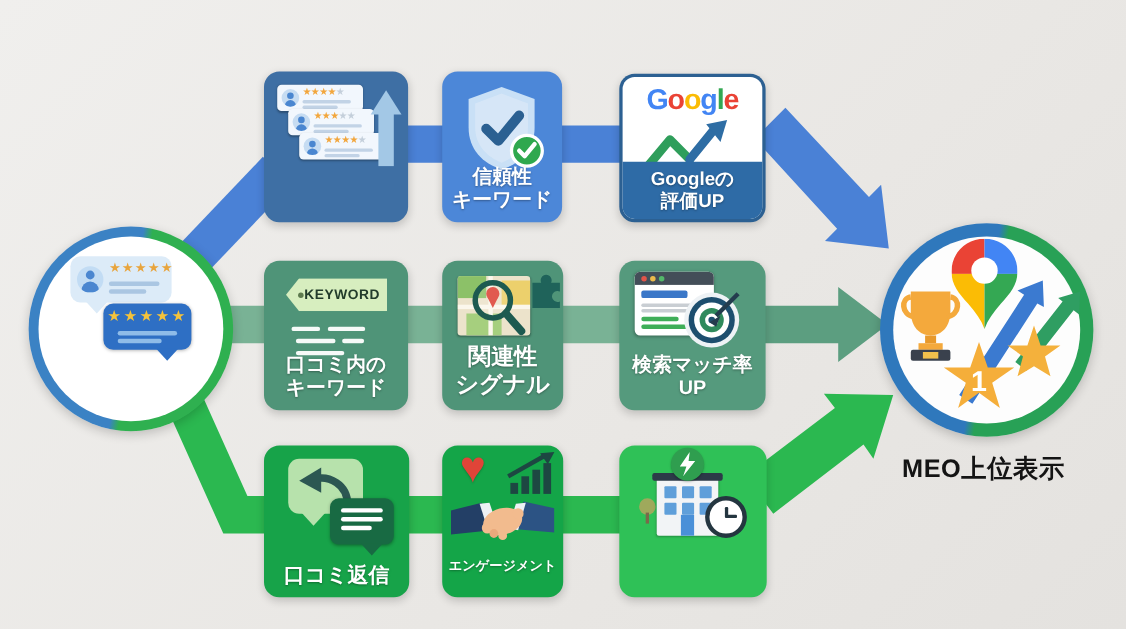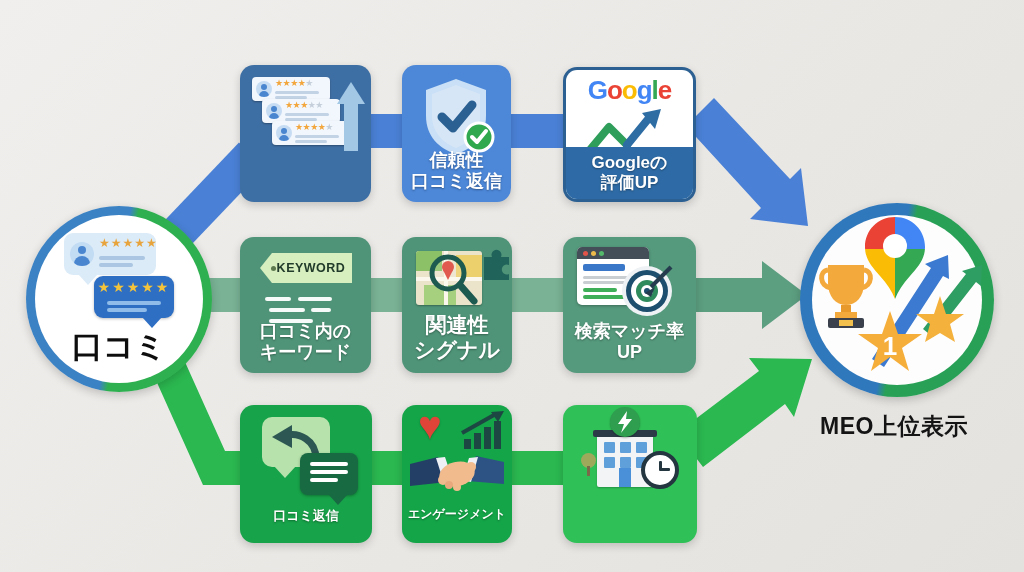--- a/index.html
+++ b/index.html
@@ -19,21 +19,21 @@
   #b-rel-2{left:402px;top:237px;width:110px;height:136px;background:#4f9478;}
   #b-rel-3{left:563px;top:237px;width:133px;height:136px;background:#559a7d;}
   #b-eng-1{left:240px;top:405px;width:132px;height:138px;background:#17a349;}
   #b-eng-2{left:402px;top:405px;width:110px;height:138px;background:#14a548;}
   #b-eng-3{left:563px;top:405px;width:134px;height:138px;background:#2fc157;}
   #b-trust-1 .label{bottom:14px;font-size:19px;}
   #b-trust-2 .label{bottom:10px;font-size:18px;}
   #b-rel-1 .label{bottom:10px;font-size:18px;}
   #b-rel-2 .label{bottom:10px;font-size:21px;}
   #b-rel-3 .label{bottom:10px;font-size:18px;}
-  #b-eng-1 .label{bottom:20px;font-size:13px;}
+  #b-eng-1 .label{bottom:8px;font-size:19px;}
   #b-eng-2 .label{bottom:22px;font-size:12px;}
   #b-eng-3 .label{bottom:12px;font-size:16.5px;}
   
   .g-white{position:absolute;inset:3px;background:#fff;border-radius:11px;}
   .g-logo{position:absolute;left:0;right:0;top:8px;text-align:center;font-size:26px;font-weight:bold;letter-spacing:-1px;}
   .gl-b{color:#4285F4}.gl-r{color:#EA4335}.gl-y{color:#FBBC05}.gl-g{color:#34A853}
   .g-zig{position:absolute;left:18px;top:40px;}
   .g-strip{position:absolute;left:3px;right:3px;bottom:3px;height:52px;background:#2e6ba6;
            border-radius:0 0 11px 11px;display:flex;align-items:center;justify-content:center;}
   .g-strip .label{position:static;font-size:17px;}
@@ -167,21 +167,21 @@
 
   <div class="box" id="b-trust-2">
     <svg class="icon-shield" width="80" height="84" viewBox="0 0 80 84">
       <path d="M40,4 L70,15 V41 C70,61 57,74 40,79 C23,74 10,61 10,41 V15 Z" fill="#c9e0f6"></path>
       <path d="M40,10 L64,19 V41 C64,57 53,68 40,73 C27,68 16,57 16,41 V19 Z" fill="#ddeaf8" opacity="0.65"></path>
       <polyline points="26,42 37,53 56,30" stroke="#2b6092" stroke-width="9" fill="none" stroke-linecap="round" stroke-linejoin="round"></polyline>
       <circle cx="63" cy="62" r="14" fill="#2fa84e" stroke="#ffffff" stroke-width="3"></circle>
       <polyline points="56,62 61,67 70,56" stroke="#ffffff" stroke-width="4" fill="none" stroke-linecap="round" stroke-linejoin="round"></polyline>
     </svg>
     <div class="label">信頼性
-口コミ返信</div>
+キーワード</div>
   </div>
 
   <div class="box" id="b-trust-3">
     <div class="g-white"></div>
     <div class="g-logo"><span class="gl-b">G</span><span class="gl-r">o</span><span class="gl-y">o</span><span class="gl-b">g</span><span class="gl-g">l</span><span class="gl-r">e</span></div>
     <svg class="g-zig" width="96" height="52" viewBox="0 0 96 52">
       <polyline points="8,44 28,20 46,38" stroke="#2f9e5b" stroke-width="8" fill="none" stroke-linecap="round" stroke-linejoin="round"></polyline>
       <line x1="46" y1="38" x2="68" y2="11" stroke="#2e6da4" stroke-width="8" stroke-linecap="round"></line>
       <polygon points="80,2 61,6 74,22" fill="#2e6da4"></polygon>
     </svg>
@@ -334,21 +334,20 @@
       <div class="sb1-l1"></div>
       <div class="sb1-l2"></div>
       <div class="sbub1-tail"></div>
     </div>
     <div class="sbub2">
       <div class="sb2-stars">★★★★★</div>
       <div class="sb2-l1"></div>
       <div class="sb2-l2"></div>
       <div class="sbub2-tail"></div>
     </div>
-    <div class="src-label">口コミ</div>
   </div>
 
   <div class="circle" id="res-circle">
     <div class="circle-inner"></div>
     <svg class="res-art" width="194" height="194" viewBox="0 0 194 194">
       <g transform="translate(62,12)">
         <clipPath id="pinClip">
             <path d="M33,2 C16,2 3,15 3,32 C3,44 10,52 18,61 C25,69 30,76 33,84 C36,76 41,69 48,61 C56,52 63,44 63,32 C63,15 50,2 33,2 Z"></path>
           </clipPath>
         <g clip-path="url(#pinClip)">

